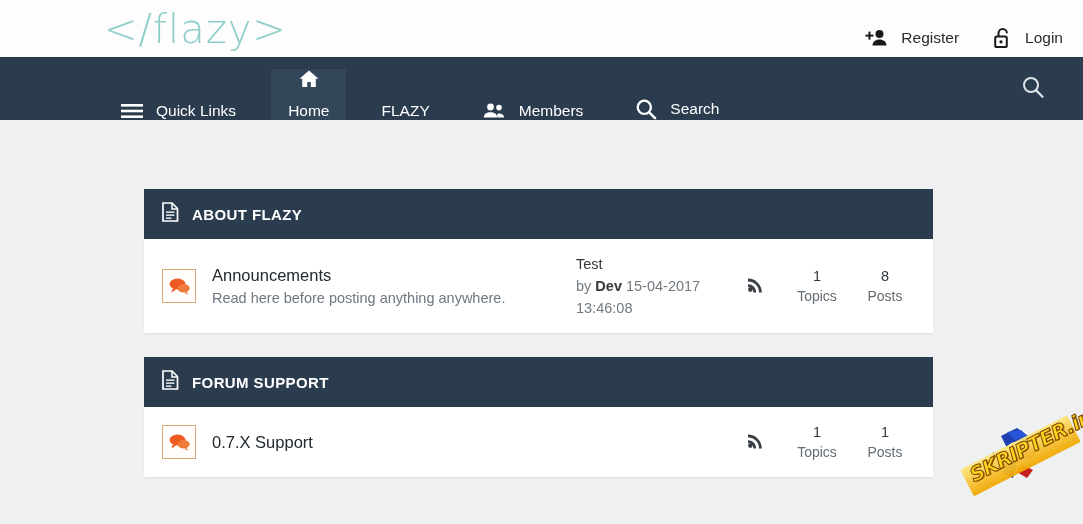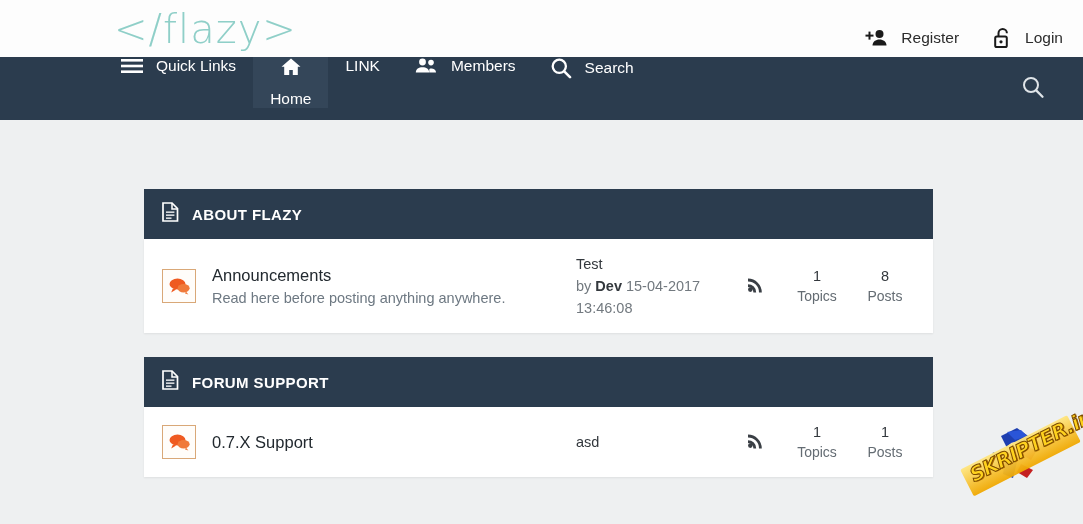--- a/index.html
+++ b/index.html
@@ -13,21 +13,21 @@
   
   .top-header {
     position: relative;
     height: 57px;
     background: #fdfdfd;
     display: flex;
     align-items: center;
   }
   .logo {
     position: absolute;
-    left: 114px;
+    left: 104px;
     top: 4px;
     font-family: "DejaVu Sans", sans-serif;
     font-size: 40px;
     font-weight: 300;
     color: #8fcfc8;
     letter-spacing: 1px;
     line-height: 50px;
     white-space: nowrap;
   }
   .top-right {
@@ -53,22 +53,23 @@
   
   .navbar {
     height: 63px;
     background: #2b3c4e;
     display: flex;
     align-items: stretch;
     position: relative;
   }
   .nav-inner {
     display: flex;
-    align-items: flex-start;
+    align-items: flex-end;
     margin-left: 104px;
+    gap: 18px;
   }
   .nav-item {
     display: flex;
     align-items: center;
     gap: 13px;
     padding: 0 17px;
     color: #ffffff;
     font-size: 15.5px;
     cursor: pointer;
     white-space: nowrap;
@@ -261,21 +262,21 @@
     <div class="nav-item active">
       <span class="ico">
         <svg width="22" height="20" viewBox="0 0 22 20">
           <path d="M11 1.5 1.5 9.8h2.7V18h5V13h3.6v5h5V9.8h2.7z" fill="#fff"></path>
         </svg>
       </span>
       <span>Home</span>
     </div>
 
     <div class="nav-item">
-      <span>LINK</span>
+      <span>FLAZY</span>
     </div>
 
     <div class="nav-item">
       <span class="ico">
         <svg width="24" height="18" viewBox="0 0 24 18">
           <circle cx="8.5" cy="5" r="3.4" fill="#fff"></circle>
           <circle cx="17" cy="5.6" r="2.8" fill="#fff"></circle>
           <path d="M1.8 15.4c0-3.4 3-5.2 6.7-5.2s6.7 1.8 6.7 5.2z" fill="#fff"></path>
           <path d="M15.3 15.4c0-2.6 -0.5-4 1.7-4 2.6 0 5 1.4 5 4z" fill="#fff"></path>
         </svg>
@@ -392,21 +393,20 @@
             <path d="M19 15.6 21.4 18.6l-3.4-1.2z" fill="#f07a3a"></path>
           </svg>
         </div>
 
         <div class="forum-info">
           <div class="forum-name">0.7.X Support</div>
           <div class="forum-desc"></div>
         </div>
 
         <div class="lastpost">
-          <div class="lp-title">asd</div>
         </div>
 
         <div class="rss">
           <span>
             <svg width="18" height="18" viewBox="0 0 18 18">
               <circle cx="3.3" cy="14.6" r="2.3" fill="#3a3f45"></circle>
               <path d="M1 9.2a8.2 8.2 0 0 1 8.2 8.2h-2.8A5.4 5.4 0 0 0 1 12z" fill="#3a3f45"></path>
               <path d="M1 3.6a13.8 13.8 0 0 1 13.8 13.8h-2.8A11 11 0 0 0 1 6.4z" fill="#3a3f45"></path>
             </svg>
           </span>

